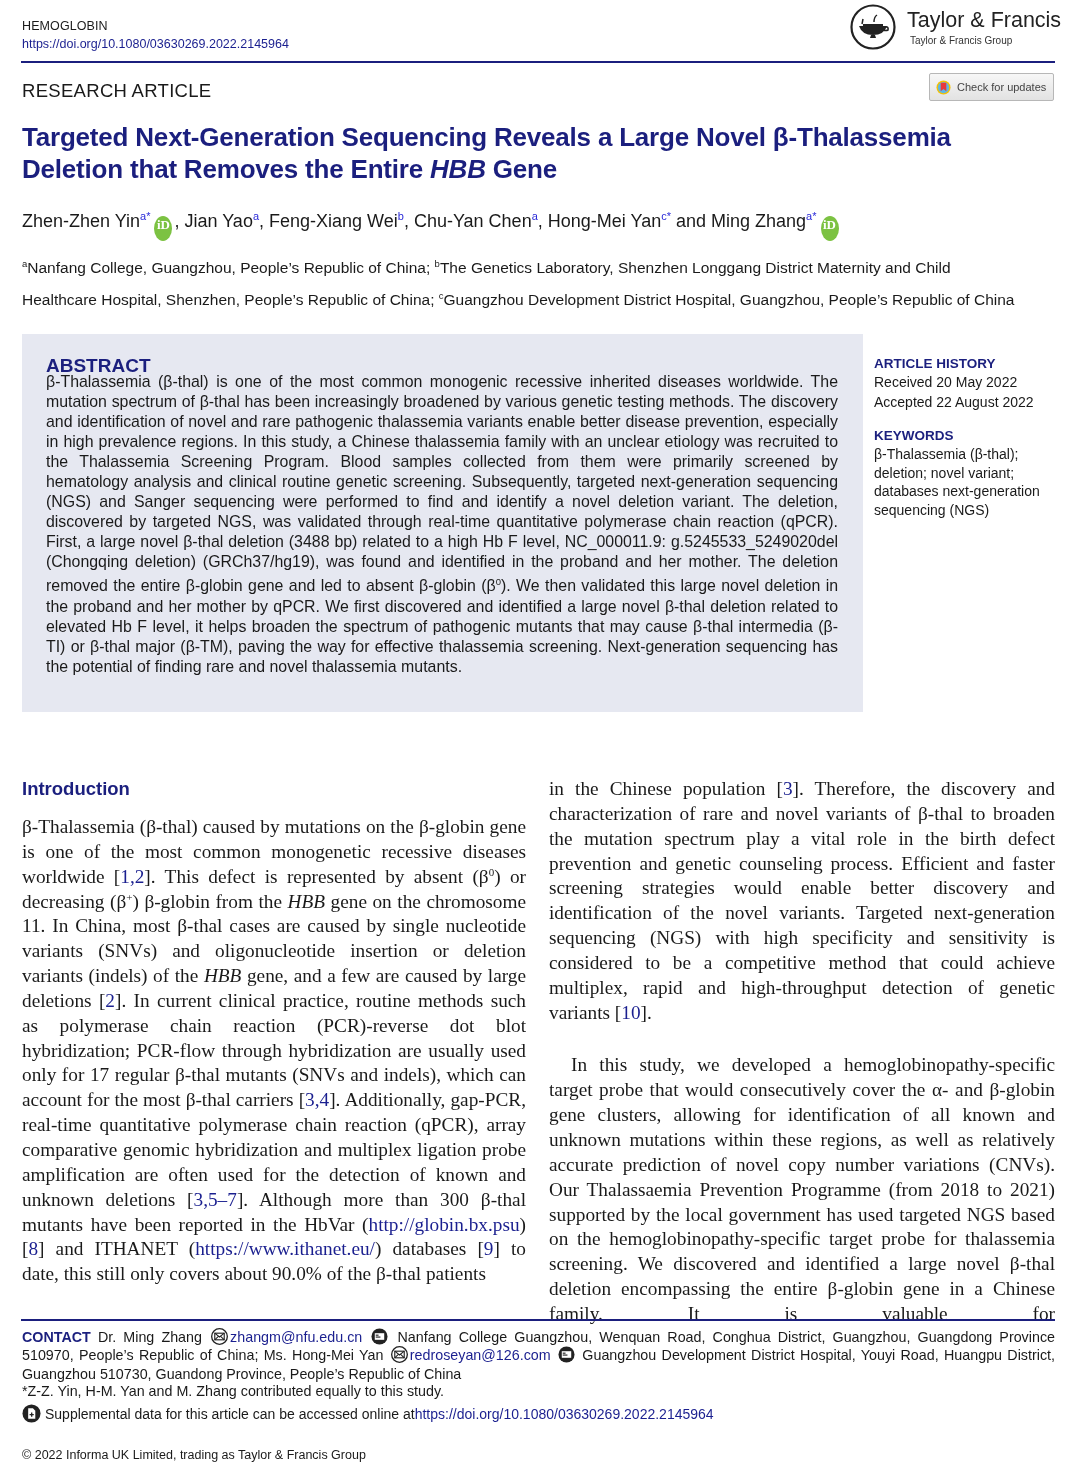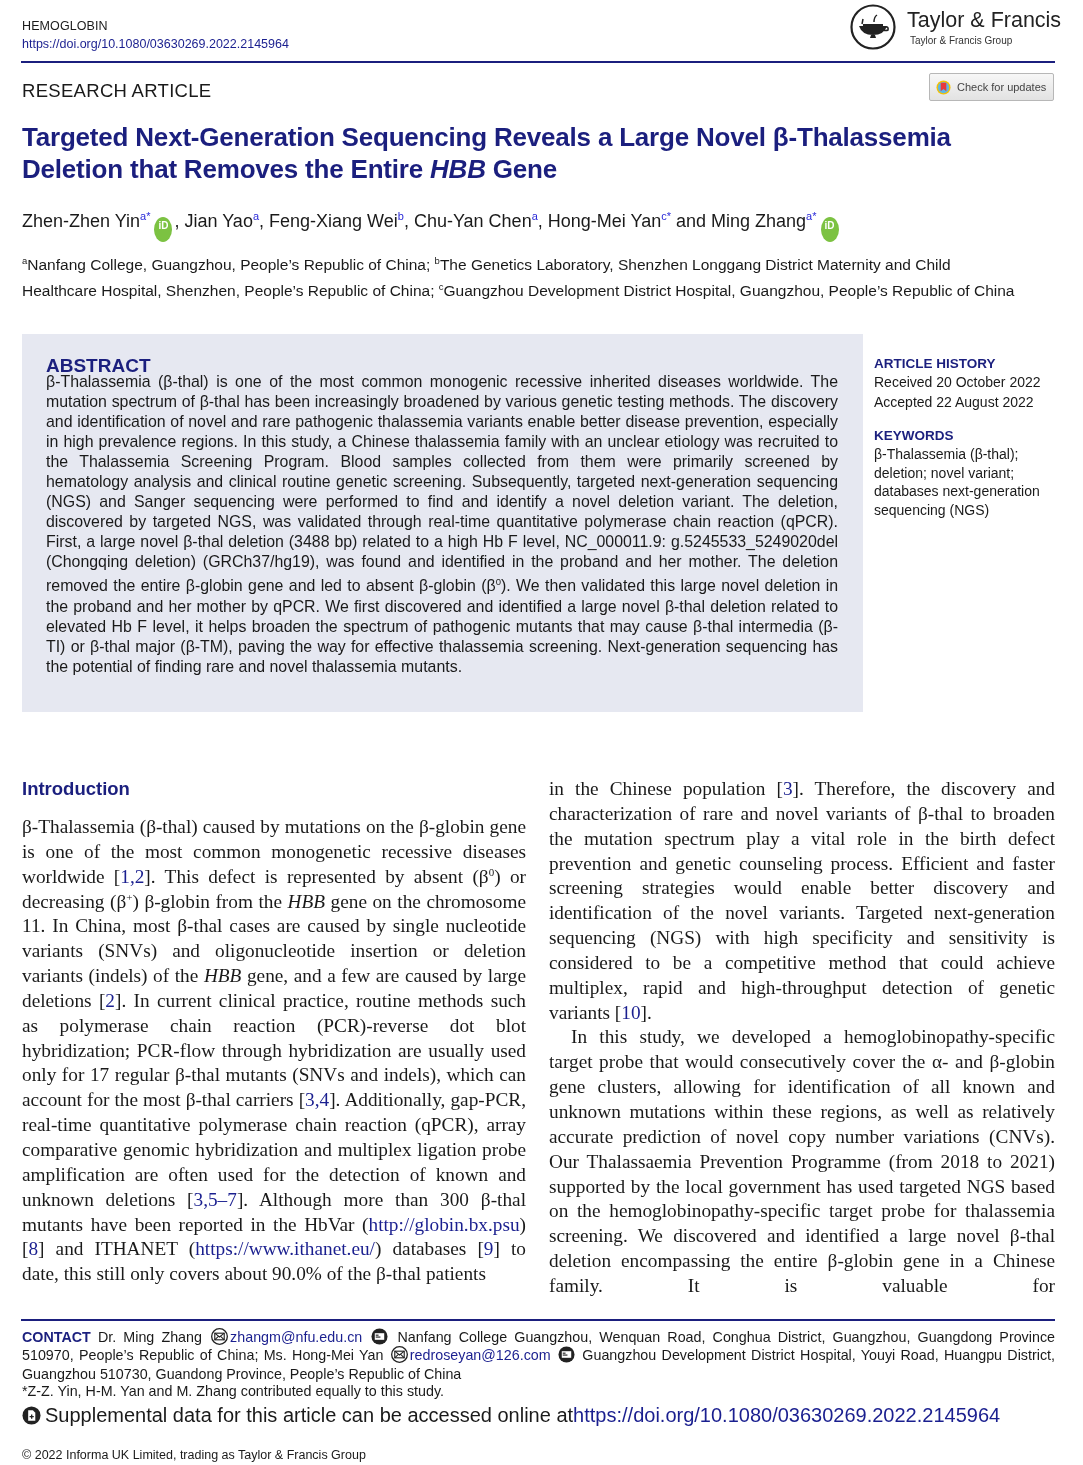--- a/index.html
+++ b/index.html
@@ -22,52 +22,52 @@
                    font-size: 11px; color: #444; cursor: pointer; }
   #check-updates .cu-icon { width: 15px; height: 15px; margin: 0 6px 0 6px; }
 
   
   #title { left: 22px; top: 121px; width: 1020px; font-size: 26px; line-height: 32px; font-weight: bold; color: #1b1f7e;
            letter-spacing: -0.2px; }
   #title i { font-weight: bold; }
   #authors { left: 22px; top: 210px; font-size: 18px; white-space: nowrap; }
   #authors sup { color: #2a2ad8; font-size: 11px; }
   .orcid { display: inline-block; width: 18px; height: 25px; border-radius: 50%; background: #7cc242; color: #fff;
-           font-size: 10px; font-weight: bold; text-align: center; line-height: 18px; vertical-align: -2px; margin: 0 2px 0 4px; }
-  #affiliations { left: 22px; top: 250px; width: 1000px; font-size: 15.5px; line-height: 22px; }
+           font-size: 13px; font-weight: bold; text-align: center; line-height: 18px; vertical-align: -2px; margin: 0 2px 0 4px; font-family: Liberation Serif, serif; }
+  #affiliations { left: 22px; top: 250px; width: 1000px; font-size: 15.5px; line-height: 28px; }
   #affiliations sup { font-size: 9.5px; }
 
   
   #abstract-box { left: 22px; top: 334px; width: 841px; height: 378px; background: #e6e8f1; }
   #abstract-heading { left: 46px; top: 355px; font-size: 19px; font-weight: bold; color: #1b1f7e; }
   #abstract-text { left: 46px; top: 372px; width: 792px; font-size: 15.9px; line-height: 20.05px; text-align: justify; }
   #abstract-text sup { font-size: 9.5px; }
 
   #history-heading { left: 874px; top: 356px; font-size: 13.5px; font-weight: bold; color: #1b1f7e; }
   #history { left: 874px; top: 373px; font-size: 14px; line-height: 19.5px; }
   #keywords-heading { left: 874px; top: 428px; font-size: 13.5px; font-weight: bold; color: #1b1f7e; text-align: center; }
   #keywords { left: 874px; top: 445px; width: 180px; font-size: 14px; line-height: 18.5px; }
 
   
   #intro-heading { left: 22px; top: 778px; font-size: 18.5px; font-weight: bold; color: #1b1f7e; }
   .col { font-family: "Liberation Serif", "DejaVu Serif", serif; font-size: 19.3px; line-height: 24.85px; text-align: justify; }
   .col sup { font-size: 11px; line-height: 0; }
   .col .cite { color: #1a1f8f; }
   #col-left { left: 22px; top: 815px; width: 504px; }
   #col-right { left: 549px; top: 777px; width: 506px; }
-  #col-right .indent { text-indent: 22px; }
+  #col-right .indent { text-indent: 22px; margin-top: 28px; }
   .col p { margin: 0; text-align-last: left; }
 
   
   #footer-rule { left: 21px; top: 1319px; width: 1034px; height: 2px; background: #1b1f7e; }
   #contact { left: 22px; top: 1328px; width: 1033px; font-size: 14.3px; line-height: 18.4px; text-align: justify; }
   #contact .ch { color: #1b1f7e; font-weight: bold; }
   .mail-icon, .addr-icon { display: inline-block; width: 17px; height: 17px; vertical-align: -3px; margin: 0 2px; }
   #equal-contrib { left: 22px; top: 1383px; font-size: 14.3px; }
-  #supplemental { left: 22px; top: 1404px; font-size: 20px; display: flex; align-items: center; }
+  #supplemental { left: 22px; top: 1404px; font-size: 14px; display: flex; align-items: center; }
   #supplemental .supp-icon { width: 19px; height: 19px; margin-right: 4px; }
   #copyright { left: 22px; top: 1448px; font-size: 12.5px; text-align: center; }
 </style>
 </head>
 <body>
 
 <div class="abs" id="journal-name">HEMOGLOBIN</div>
 <a class="abs" id="doi-link">https://doi.org/10.1080/03630269.2022.2145964</a>
 <div class="abs" id="header-rule"></div>
 
@@ -103,21 +103,21 @@
 </div>
 
 <div class="abs" id="affiliations"><sup>a</sup><span>Nanfang College, Guangzhou, People’s Republic of China; </span><sup>b</sup><span>The Genetics Laboratory, Shenzhen Longgang District Maternity and Child Healthcare Hospital, Shenzhen, People’s Republic of China; </span><sup>c</sup><span>Guangzhou Development District Hospital, Guangzhou, People’s Republic of China</span></div>
 
 <div class="abs" id="abstract-box"></div>
 <div class="abs" id="abstract-heading">ABSTRACT</div>
 <div class="abs" id="abstract-text"><span>β-Thalassemia (β-thal) is one of the most common monogenic recessive inherited diseases worldwide. The mutation spectrum of β-thal has been increasingly broadened by various genetic testing methods. The discovery and identification of novel and rare pathogenic thalassemia variants enable better disease prevention, especially in high prevalence regions. In this study, a Chinese thalassemia family with an unclear etiology was recruited to the Thalassemia Screening Program. Blood samples collected from them were primarily screened by hematology analysis and clinical routine genetic screening. Subsequently, targeted next-generation sequencing (NGS) and Sanger sequencing were performed to find and identify a novel deletion variant. The deletion, discovered by targeted NGS, was validated through real-time quantitative polymerase chain reaction (qPCR). First, a large novel β-thal deletion (3488 bp) related to a high Hb F level, NC_000011.9: g.5245533_5249020del (Chongqing deletion) (GRCh37/hg19), was found and identified in the proband and her mother. The deletion removed the entire β-globin gene and led to absent β-globin (β</span><sup>0</sup><span>). We then validated this large novel deletion in the proband and her mother by qPCR. We first discovered and identified a large novel β-thal deletion related to elevated Hb F level, it helps broaden the spectrum of pathogenic mutants that may cause β-thal intermedia (β-TI) or β-thal major (β-TM), paving the way for effective thalassemia screening. Next-generation sequencing has the potential of finding rare and novel thalassemia mutants.</span></div>
 
 <div class="abs" id="history-heading">ARTICLE HISTORY</div>
 <div class="abs" id="history">
-  <div>Received 20 October 2022</div>
+  <div>Received 20 May 2022</div>
   <div>Accepted 22 August 2022</div>
 </div>
 <div class="abs" id="keywords-heading">KEYWORDS</div>
 <div class="abs" id="keywords">
   <div>β-Thalassemia (β-thal);</div>
   <div>deletion; novel variant;</div>
   <div>databases next-generation</div>
   <div>sequencing (NGS)</div>
 </div>
 

